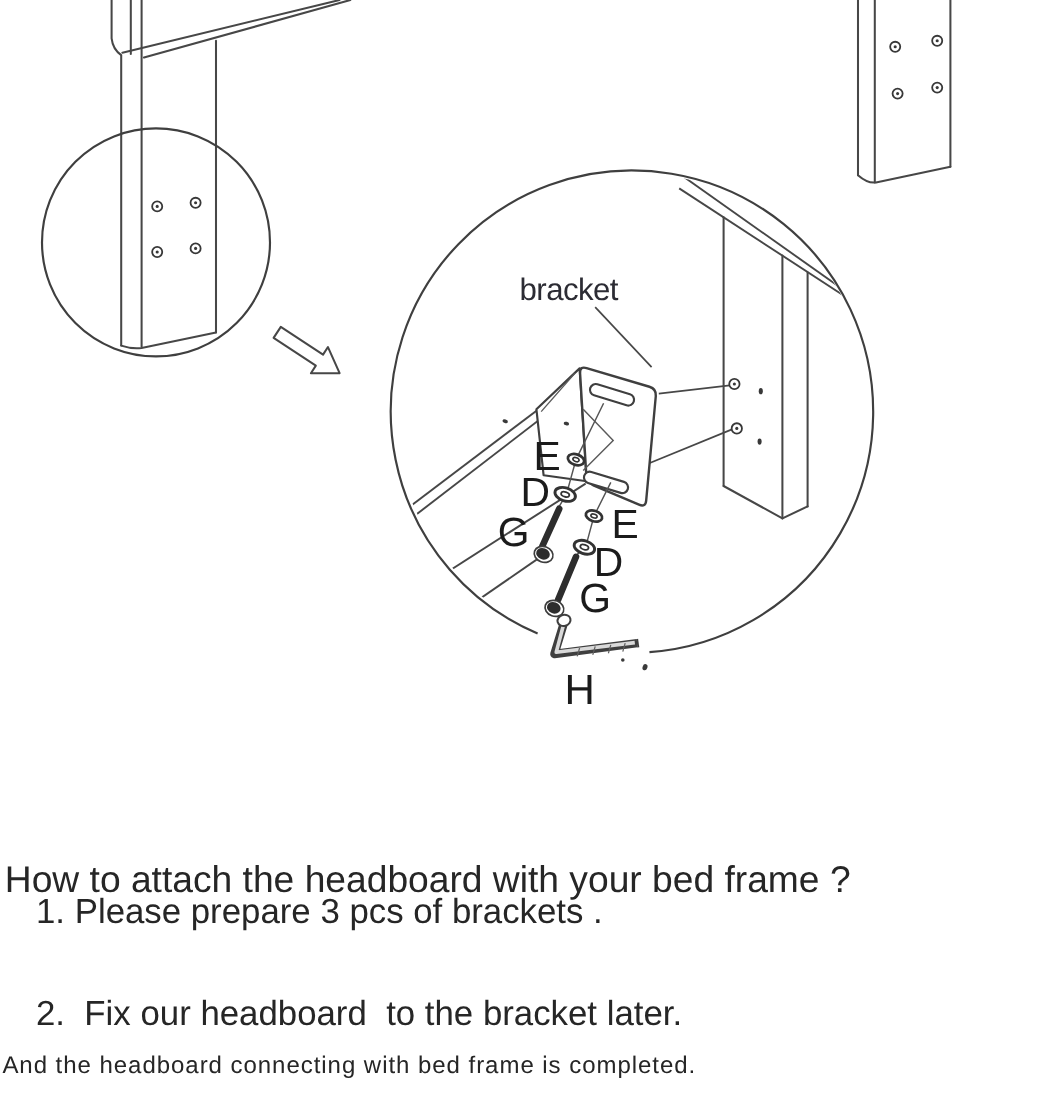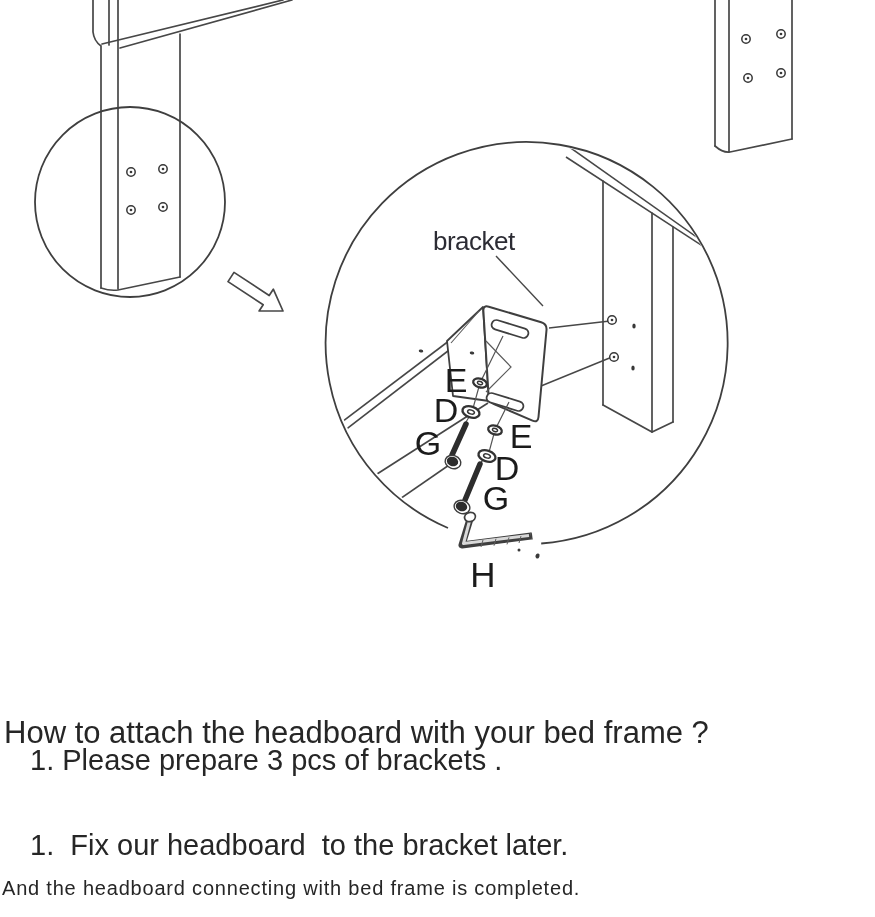--- a/index.html
+++ b/index.html
@@ -188,17 +188,17 @@
     <text class="lbl" x="521" y="448">E</text>
     <text class="lbl" x="507" y="480">D</text>
     <text class="lbl" x="496" y="510">G</text>
     <text class="lbl lbl-h" x="483" y="587">H</text>
   </g>
 </svg>
 
 <div class="copy">
   <div class="heading">How to attach the headboard with your bed frame ?</div>
   <div class="step step1">1. Please prepare 3 pcs of brackets .</div>
-  <div class="step step3">1.  Fix our headboard  to the bracket later.</div>
+  <div class="step step3">2.  Fix our headboard  to the bracket later.</div>
   <div class="footer">And the headboard connecting with bed frame is completed.</div>
 </div>
 
 </div>
 
 </body></html>

